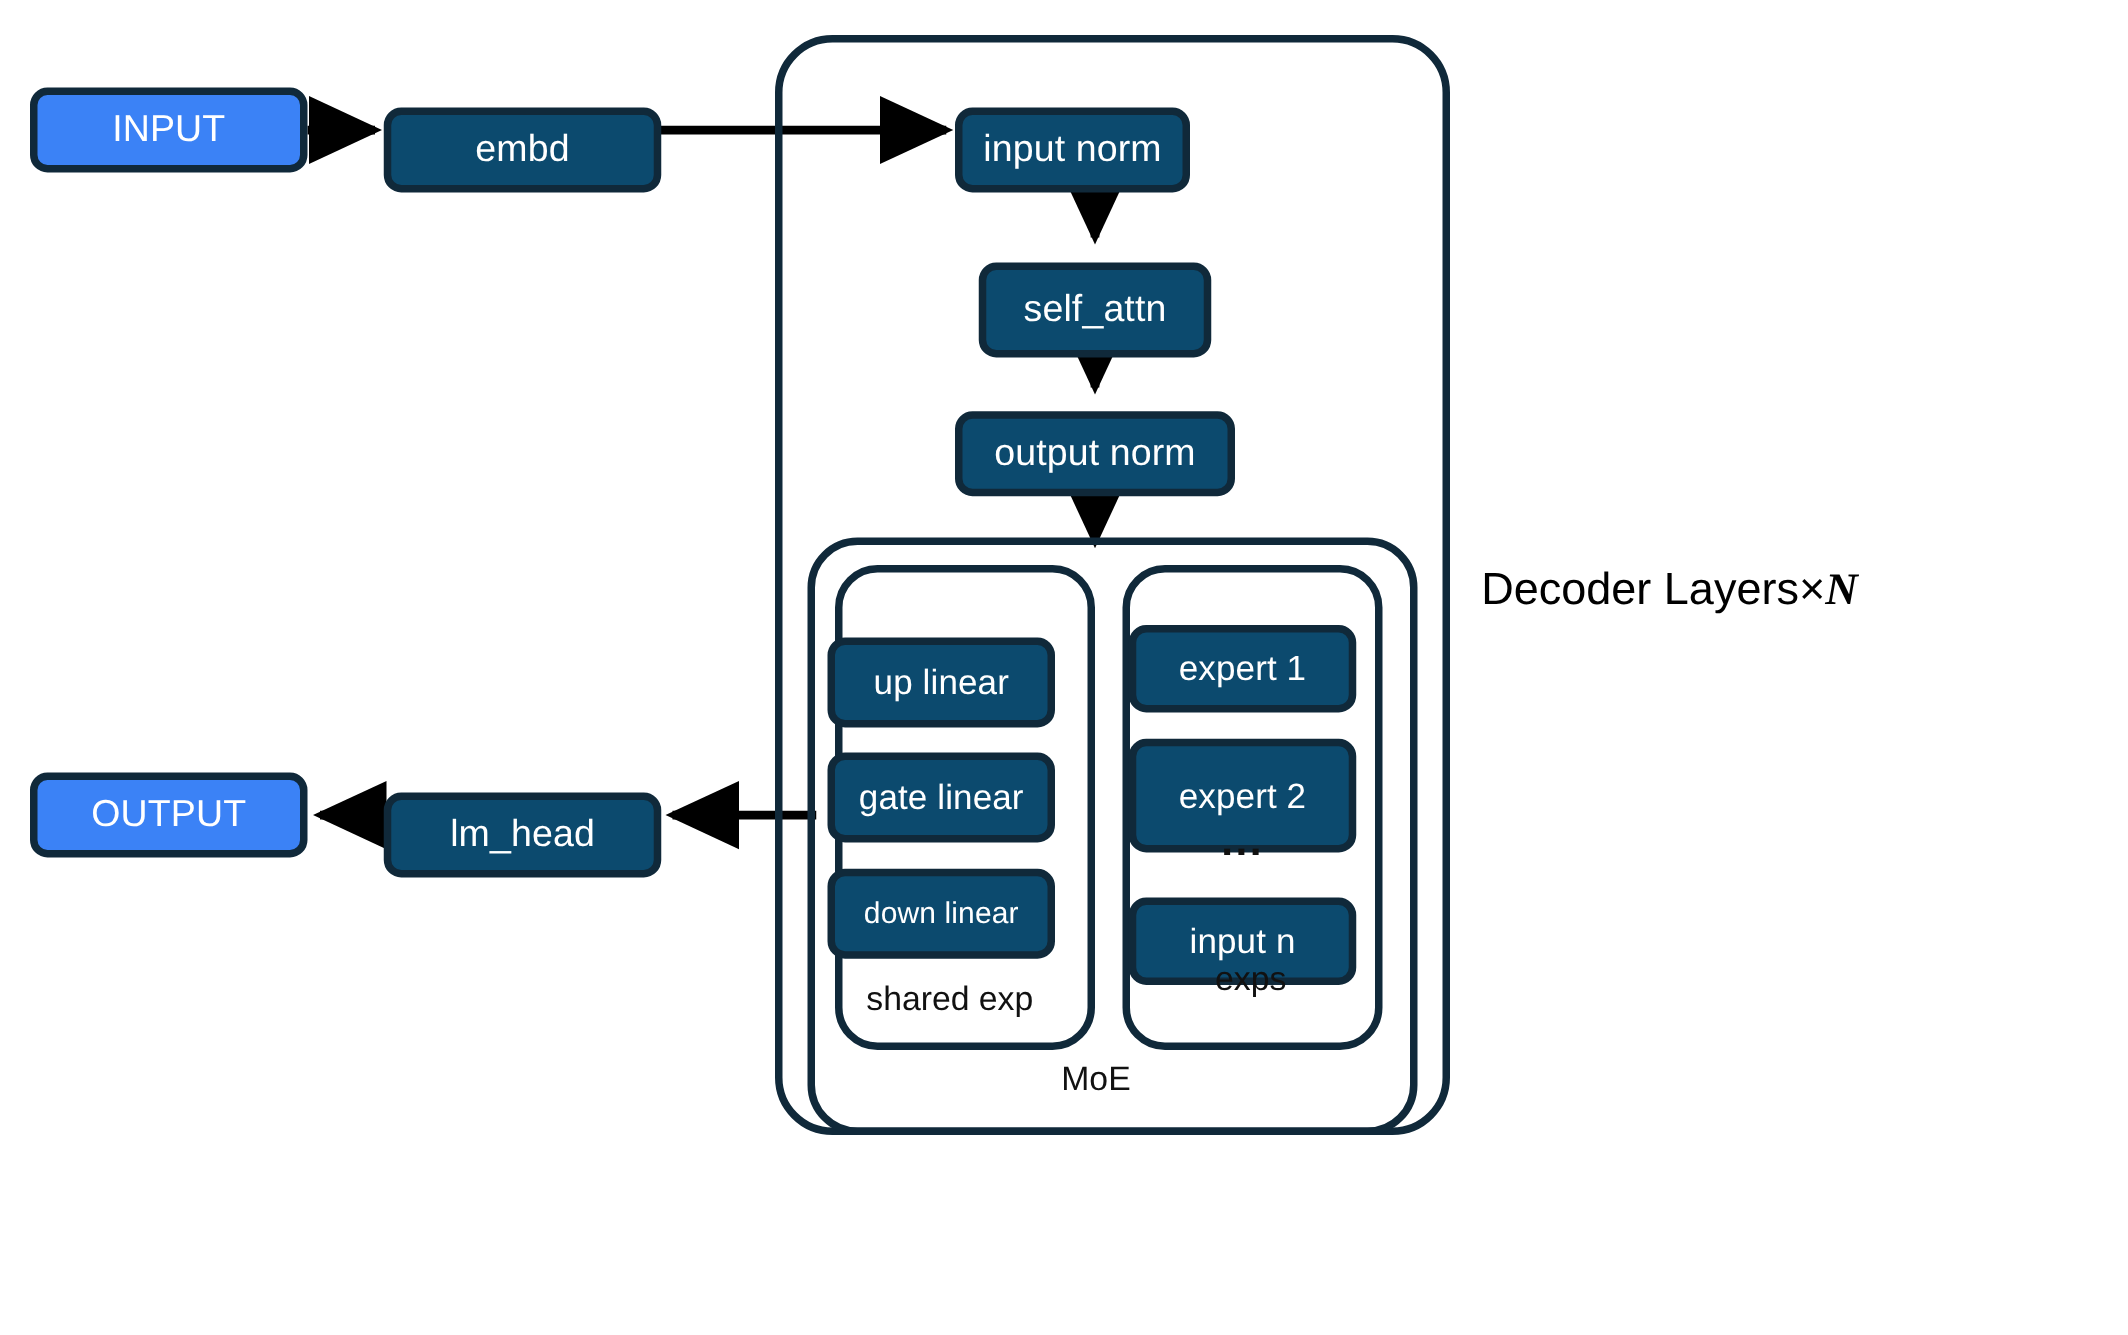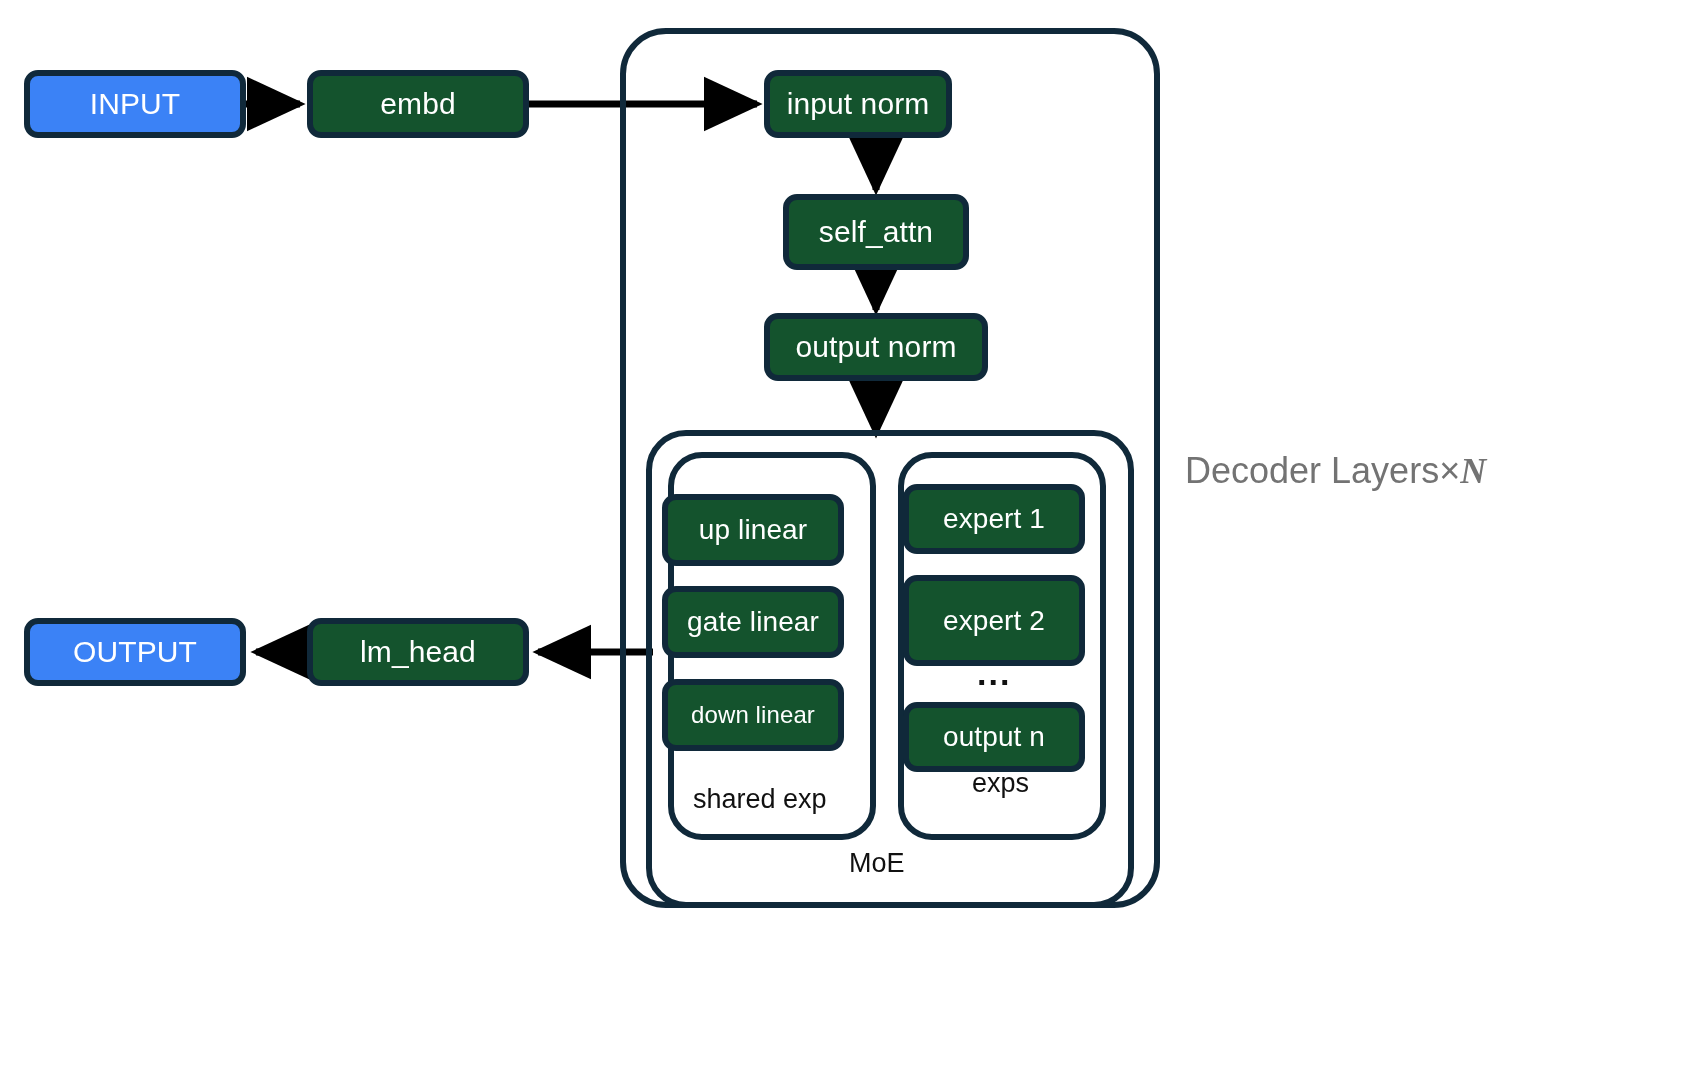--- a/index.html
+++ b/index.html
@@ -33,21 +33,21 @@
     justify-content: center;
     color: #ffffff;
     border: 6px solid #10293a;
     border-radius: 14px;
     font-family: "Liberation Sans", sans-serif;
     font-weight: 400;
     letter-spacing: 0.1px;
     line-height: 1;
     user-select: none;
   }
-  .node.salmon { background: #14532d; }
+  .node.salmon { background: #0c4a6e; margin-top: 16px; }
   .node.blue   { background: #3b82f6; }
 
   
   .group {
     position: absolute;
     box-sizing: border-box;
     border: 6px solid #10293a;
     background: transparent;
   }
   .group.decoder   { border-radius: 46px; }
@@ -63,21 +63,21 @@
     user-select: none;
   }
   .label.group-caption { font-size: 27px; }
   .label.ellipsis {
     font-size: 34px;
     font-weight: 700;
     letter-spacing: 2px;
   }
   .label.side-note {
     font-size: 36px;
-    color: #737373;
+    color: #000000;
   }
   .side-note .n-italic {
     font-family: "Liberation Serif", serif;
     font-style: italic;
     font-weight: 700;
   }
 </style>
 </head>
 <body>
 
@@ -137,21 +137,21 @@
   <div class="node salmon" style="left:662px; top:586px; width:182px; height:72px; font-size:28px;">gate linear</div>
 
   <div class="node salmon" style="left:662px; top:679px; width:182px; height:72px; font-size:24px;">down linear</div>
 
   <div class="node salmon" style="left:903px; top:484px; width:182px; height:70px; font-size:28px;">expert 1</div>
 
   <div class="node salmon" style="left:903px; top:575px; width:182px; height:91px; font-size:28px;">expert 2</div>
 
   <div class="label ellipsis" style="left:977px; top:654px;">...</div>
 
-  <div class="node salmon" style="left:903px; top:702px; width:182px; height:70px; font-size:28px;">output n</div>
+  <div class="node salmon" style="left:903px; top:702px; width:182px; height:70px; font-size:28px;">input n</div>
 
   <div class="node salmon" style="left:307px; top:618px; width:222px; height:68px; font-size:30px;">lm_head</div>
 
   <div class="node blue" style="left:24px; top:618px; width:222px; height:68px; font-size:30px;">OUTPUT</div>
 
   <div class="label group-caption" style="left:693px; top:784px;">shared exp</div>
 
   <div class="label group-caption" style="left:972px; top:768px;">exps</div>
 
   <div class="label group-caption" style="left:849px; top:848px;">MoE</div>

